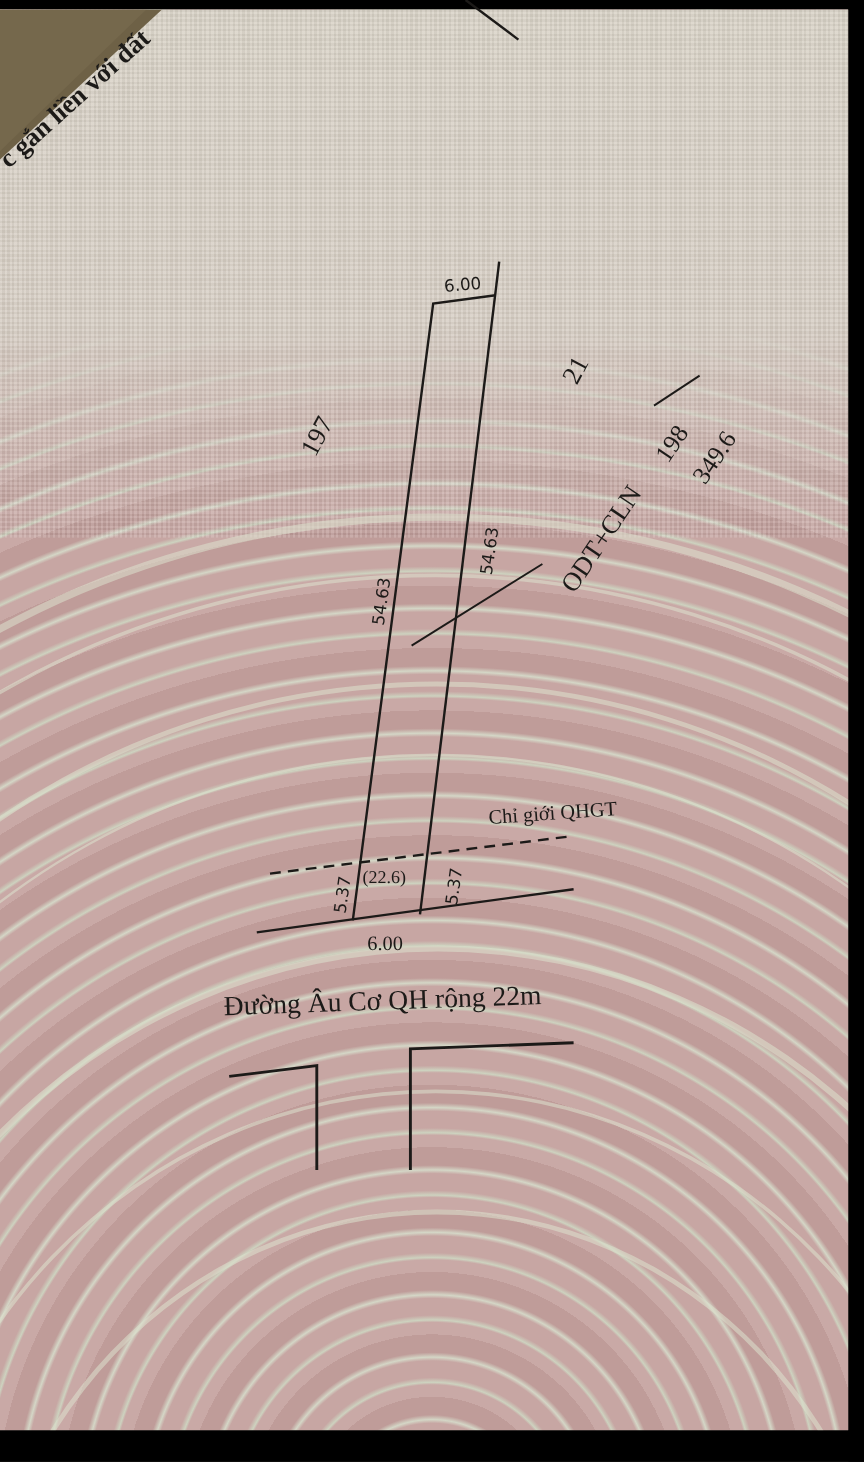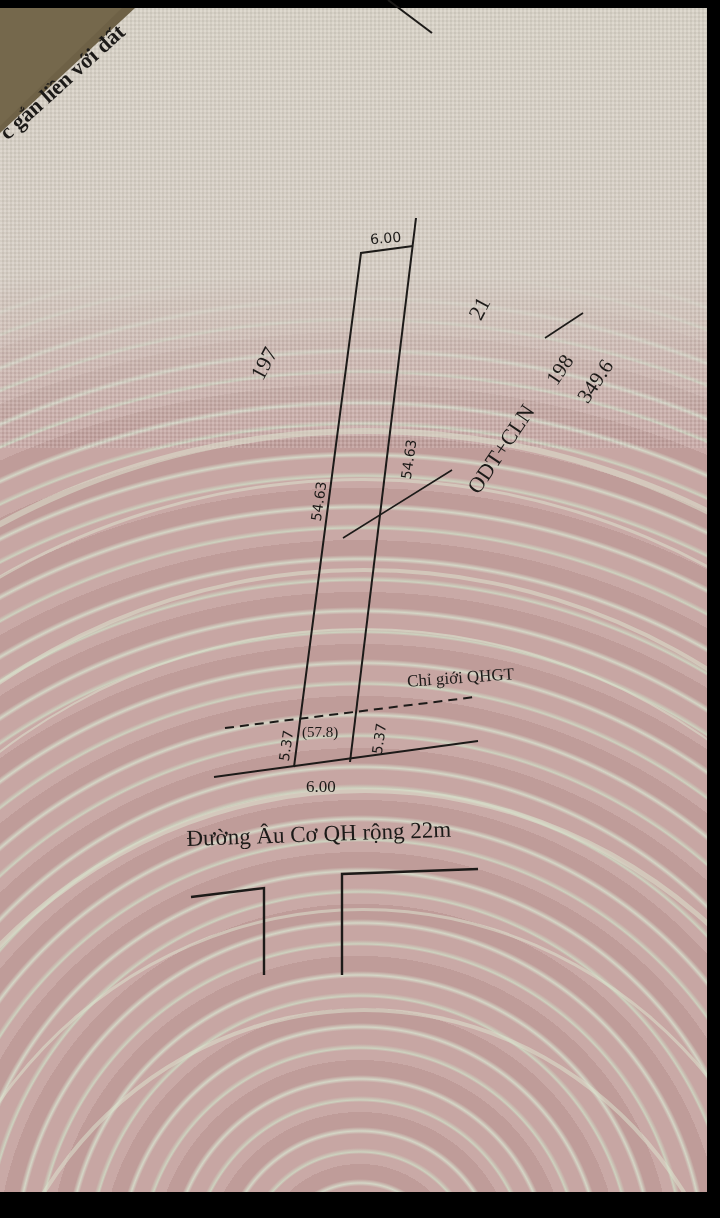--- a/index.html
+++ b/index.html
@@ -95,21 +95,21 @@
 <div class="txt sm" style="left:308px; top:520px; transform:rotate(-82deg); transform-origin:left top;">54.63</div>
 <div class="txt sm" style="left:398px; top:478px; transform:rotate(-82deg); transform-origin:left top;">54.63</div>
 
 <div class="txt" style="left:462px; top:484px; font-size:22px; transform:rotate(-56deg); transform-origin:left top;">ODT+CLN</div>
 <div class="txt" style="left:541px; top:376px; font-size:21px; transform:rotate(-56deg); transform-origin:left top;">198</div>
 <div class="txt" style="left:572px; top:394px; font-size:21px; transform:rotate(-56deg); transform-origin:left top;">349.6</div>
 
 <div class="txt" style="left:407px; top:668px; font-size:17px; transform:rotate(-4deg);">Chỉ giới QHGT</div>
 
 <div class="txt sm" style="left:276px; top:760px; transform:rotate(-82deg); transform-origin:left top;">5.37</div>
-<div class="txt" style="left:302px; top:724px; font-size:15px;">(57.8)</div>
+<div class="txt" style="left:302px; top:724px; font-size:15px;">(22.6)</div>
 <div class="txt sm" style="left:369px; top:753px; transform:rotate(-82deg); transform-origin:left top;">5.37</div>
 
 <div class="txt" style="left:306px; top:777px; font-size:17px;">6.00</div>
 
 <div class="txt" style="left:186px; top:826px; font-size:23px; transform:rotate(-2deg); transform-origin:left top;">Đường Âu Cơ QH rộng 22m</div>
 
 <div class="right-bar"></div>
 <div class="bottom-bar"></div>
 
 </body></html>

